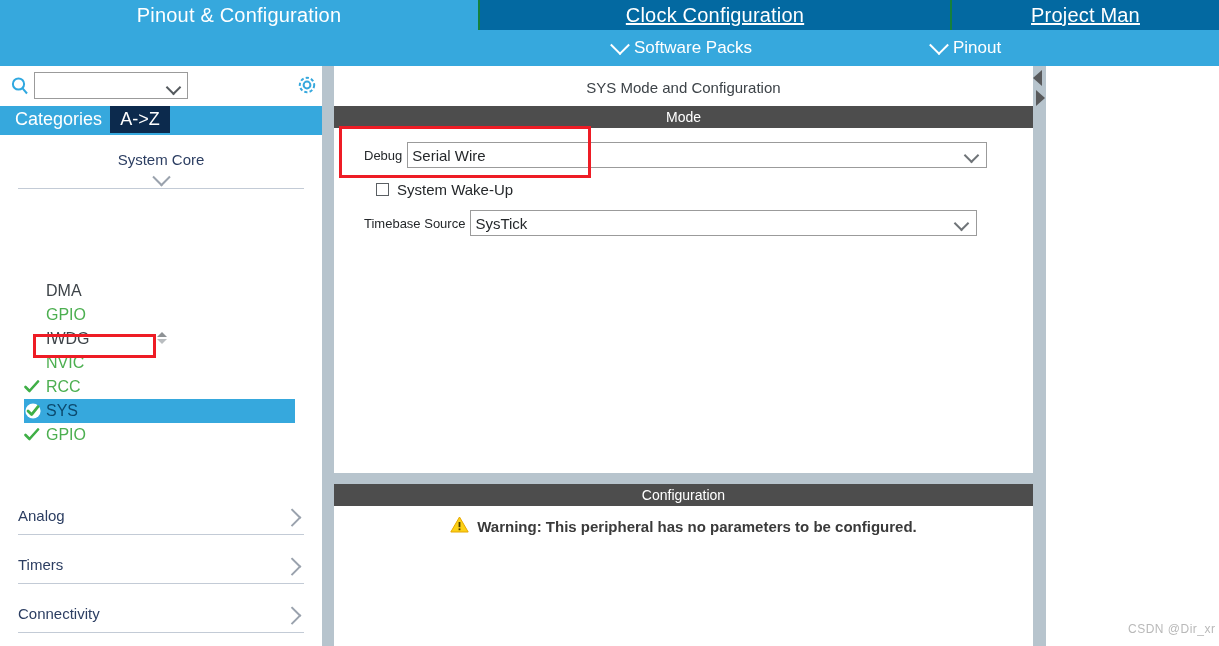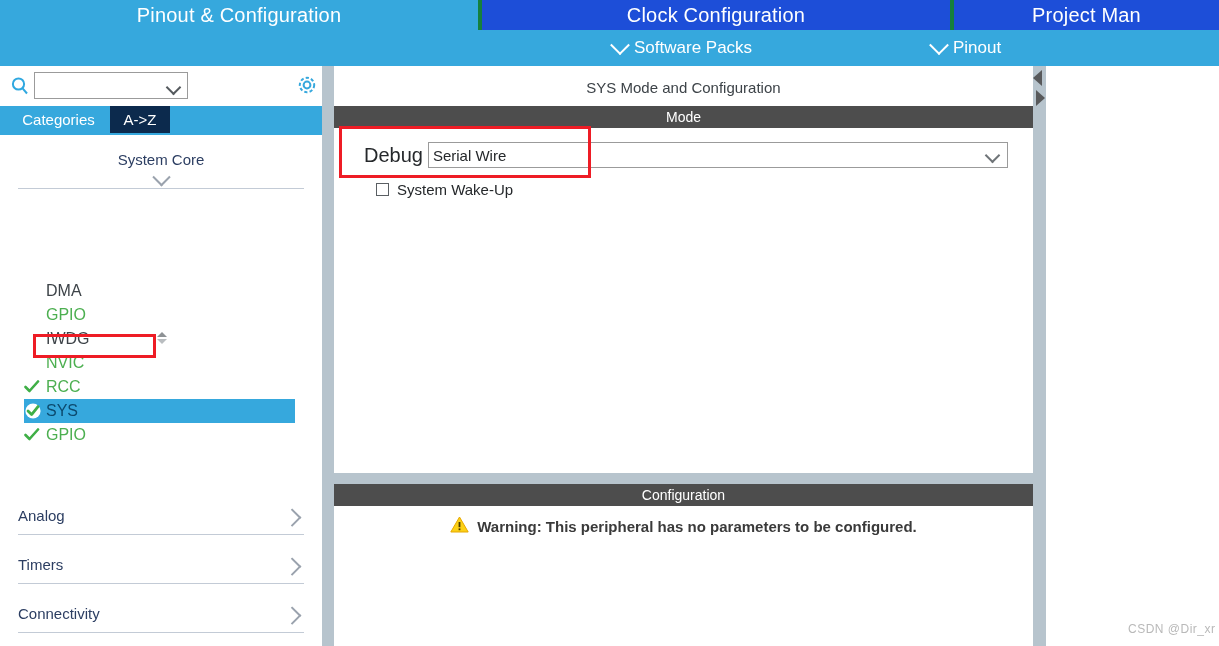--- a/index.html
+++ b/index.html
@@ -30,22 +30,23 @@
     display: flex; align-items: center; justify-content: center;
     color: #ffffff;
     font-size: 20px;
     letter-spacing: .2px;
     box-sizing: border-box;
   }
   .tab.active {
     background: #36a8dd;
   }
   .tab.inactive {
-    background: #1d4ed8;
-    border-left: 4px solid #15803d;
+    background: #0369a1;
+    border-left: 2px solid #15803d;
+    text-decoration: underline;
   }
   .tab-pinout   { width: 478px; }
   .tab-clock    { width: 472px; }
   .tab-project  { width: 269px; }
 
   .subrow {
     position: absolute; left: 0; top: 30px;
     width: 1219px; height: 36px;
     background: #36a8dd;
   }
@@ -107,21 +108,21 @@
   }
 
   .tabs-cat {
     position: absolute; left: 0; top: 40px;
     width: 322px; height: 27px;
     background: #36a8dd;
   }
   .cattab {
     position: absolute; top: 0; height: 27px;
     display: flex; align-items: center; justify-content: center;
-    font-size: 15px; color: #ffffff;
+    font-size: 18px; color: #ffffff;
     box-sizing: border-box;
   }
   .cattab-categories { left: 8px; width: 101px; background: #36a8dd; }
   .cattab-az         { left: 110px; width: 60px; background: #0c2a4d; }
 
   .listarea {
     position: absolute; left: 0; top: 67px;
     width: 322px; height: 513px;
     background: #ffffff;
     border-top: 2px solid #36a8dd;
@@ -255,21 +256,21 @@
     width: 699px; height: 140px;
     background: #ffffff;
   }
 
   .field-row {
     position: absolute; left: 0;
     height: 26px;
     display: flex; align-items: center;
   }
   .field-row .flabel {
-    font-size: 20px; color: #25282b;
+    font-size: 13px; color: #25282b;
     padding-right: 5px;
     white-space: nowrap;
   }
   .combo {
     position: relative;
     height: 26px;
     border: 1px solid #9b9b9b;
     background: #ffffff;
     box-sizing: border-box;
     display: flex; align-items: center;
@@ -483,20 +484,27 @@
         <span class="cval">Serial Wire</span>
         <span class="cchev"></span>
       </div>
     </div>
 
     <div class="chk-row">
       <span class="cbox"></span>
       <span class="clabel">System Wake-Up</span>
     </div>
 
+    <div class="field-row row-timebase">
+      <span class="flabel">Timebase Source</span>
+      <div class="combo">
+        <span class="cval">SysTick</span>
+        <span class="cchev"></span>
+      </div>
+    </div>
 
   </div>
 
   <div class="gapbar"></div>
 
   <div class="section-bar bar-config">
     <span>Configuration</span>
   </div>
 
   <div class="config-body">

